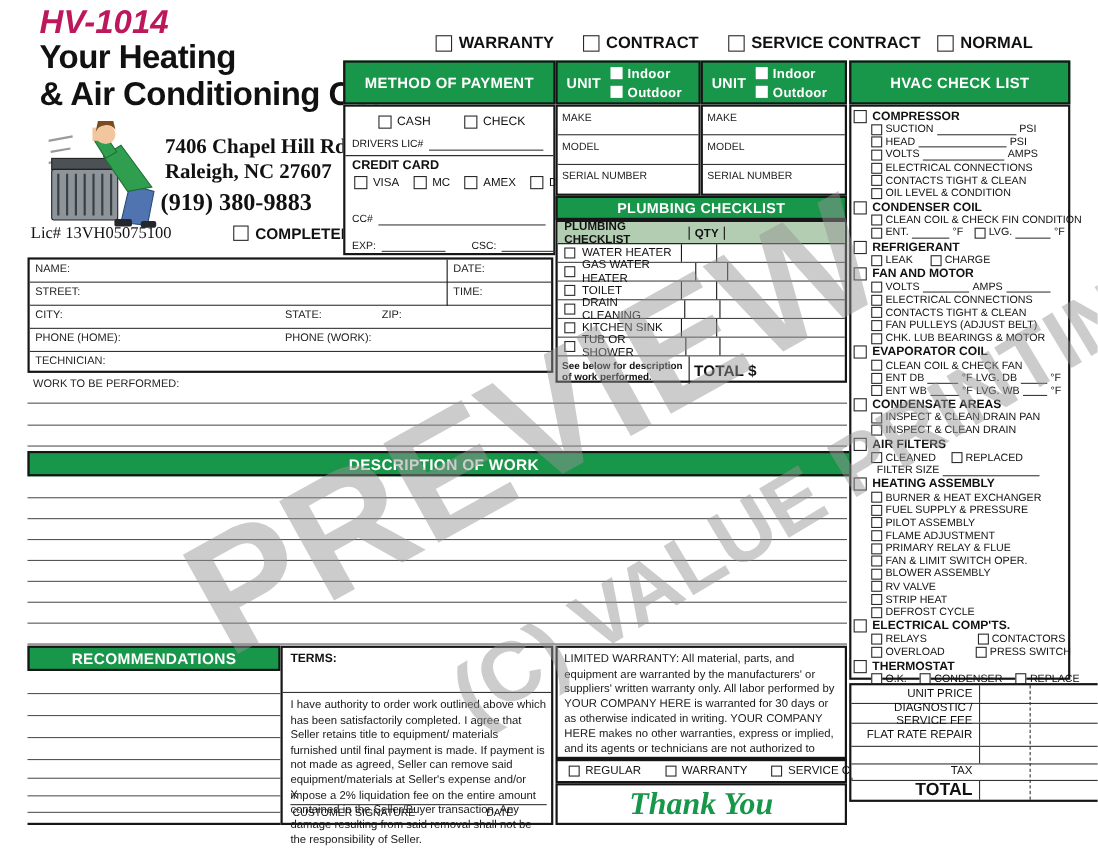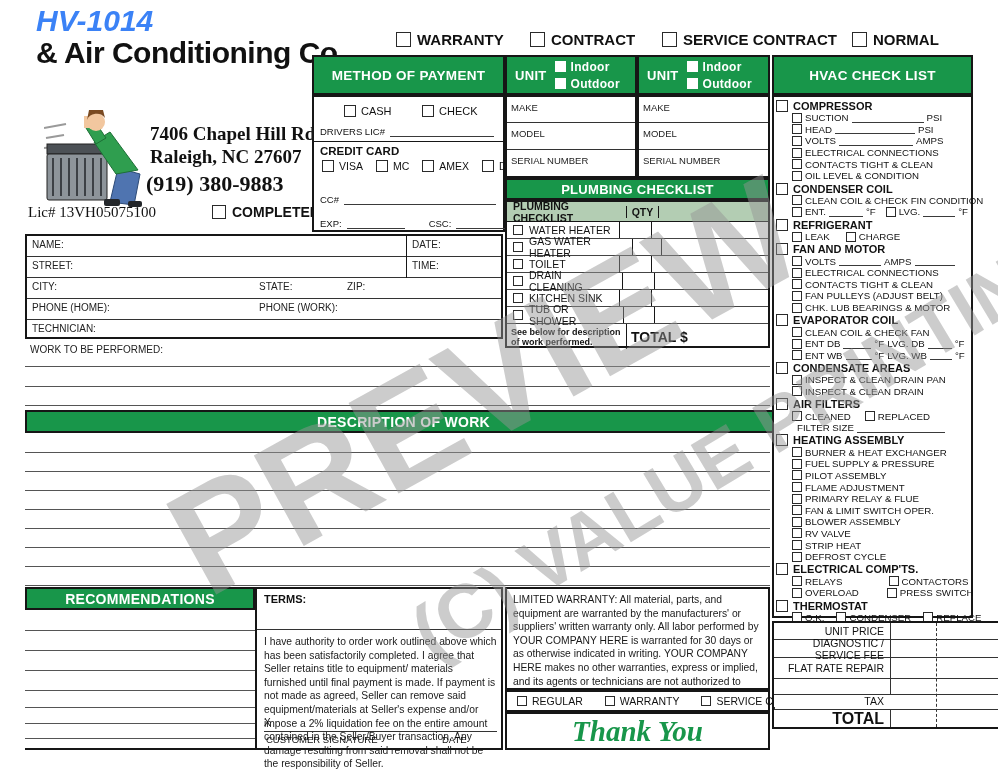--- a/index.html
+++ b/index.html
@@ -45,22 +45,23 @@
   .serif{font-family:"Liberation Serif",serif;}
   .wm{position:absolute;z-index:40;pointer-events:none;font-weight:bold;white-space:nowrap;
       color:rgba(148,148,148,0.48);font-family:"Liberation Sans",sans-serif;}
   .para{font-size:10.3px;line-height:13.6px;color:#191919;}
 </style>
 </head>
 <body>
 
 <div id="page">
 
-  <div class="abs" style="left:36px;top:4px;font-size:30px;font-weight:bold;font-style:italic;color:#3b82f6;">HV-1014</div>
+  <div class="abs" style="left:36px;top:4px;font-size:30px;font-weight:bold;font-style:italic;color:#be185d;">HV-1014</div>
   <div class="abs" style="left:36px;top:36px;font-size:30px;font-weight:bold;letter-spacing:-0.5px;line-height:33px;">
+    <div>Your Heating</div>
     <div>&amp; Air Conditioning Co.</div>
   </div>
 
   <div class="abs" style="left:44px;top:106px;">
     <svg width="110" height="102" viewBox="0 0 110 102">
       <g stroke="#9a9a9a" stroke-width="2">
           <line x1="0" y1="22" x2="22" y2="18"></line>
           <line x1="2" y1="32" x2="20" y2="29"></line>
           <line x1="0" y1="42" x2="18" y2="40"></line>
         </g>

